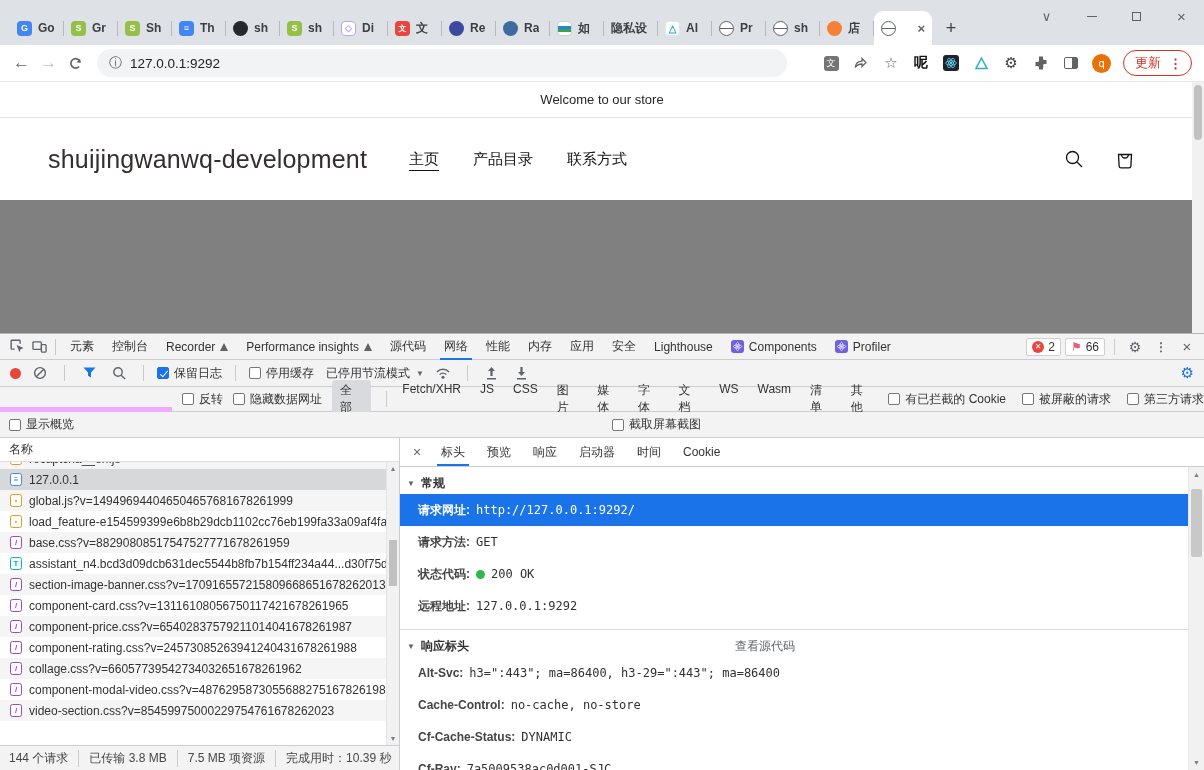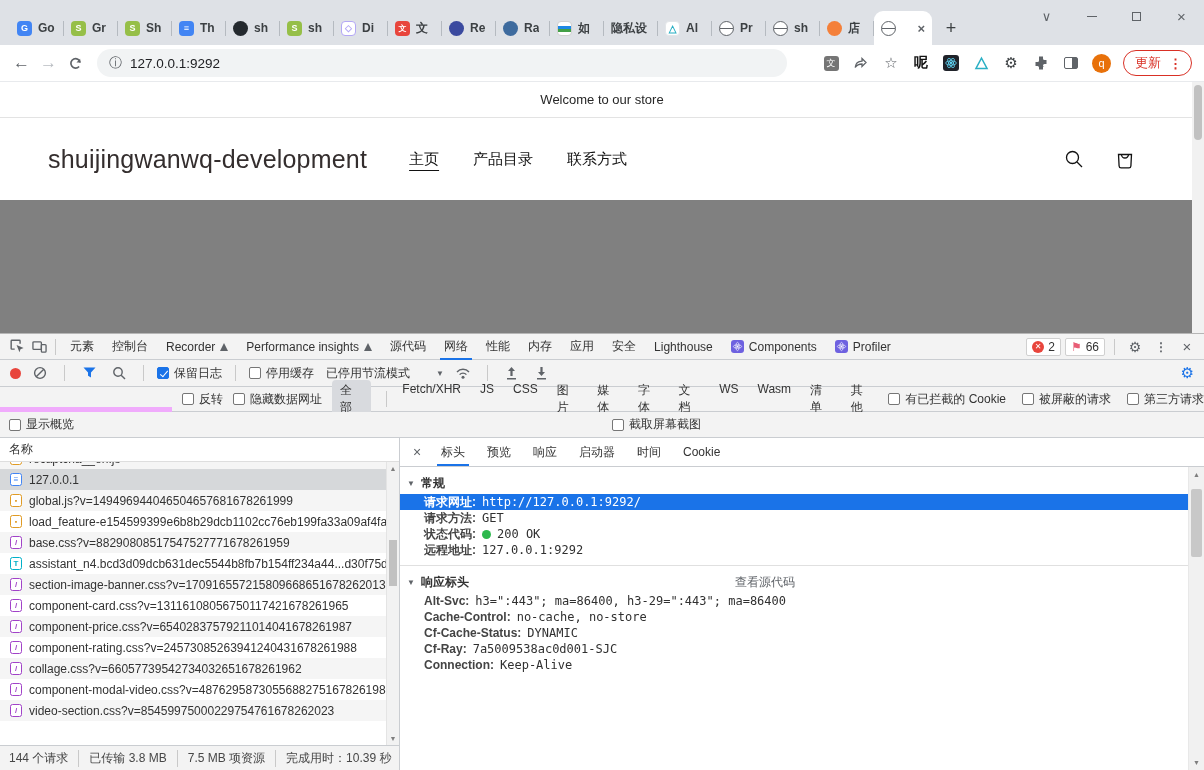--- a/index.html
+++ b/index.html
@@ -75,21 +75,21 @@
   .mtab.trailing_icon--flask-icon .flask { display:block; }
   .mtab .react-sq { display:none; width:13px; height:13px; border-radius:3px; background:#6e61e0; align-items:center; justify-content:center; }
   .mtab.leading_icon--react-icon .react-sq { display:flex; }
   .dt-tabs-right { margin-left:auto; display:flex; align-items:center; gap:4px; padding-right:6px; }
   .badge-chip { display:flex; align-items:center; gap:4px; border:1px solid #d0d0d0; background:#fff; border-radius:2px; padding:1px 5px; }
   .err-dot { width:12px; height:12px; border-radius:50%; background:#e8453c; color:#fff; font-size:8px; display:flex; align-items:center; justify-content:center; }
   .flag { color:#e85d75; font-size:12px; }
 
   .dt-actions { height:27px; padding-left:10px; gap:8px; }
   .rec-dot { width:11px; height:11px; border-radius:50%; background:#e8453c; flex:none; }
-  .throttle { display:flex; align-items:center; gap:26px; margin-left:4px; }
+  .throttle { display:flex; align-items:center; gap:6px; margin-left:4px; }
   .throttle .caret { font-size:8px; color:#5f6368; }
   .blue-gear { margin-left:auto; padding-right:10px; color:#1a73e8; font-size:15px; }
 
   .dt-filter { height:25px; gap:10px; }
   .filter-input { width:172px; height:25px; border:none; outline:none; background:#f0abfc; padding:0 7px; font-size:12px; font-family:Liberation Serif, serif; color:#333; flex:none;margin-top:40px; }
   .filter-input::placeholder { color:#878b8f; }
   .cb { width:12px; height:12px; border:1px solid #767676; border-radius:2px; background:#fff; display:inline-block; position:relative; flex:none; }
   .cb.checked { background:#1a73e8; border-color:#1a73e8; }
   .cb.checked::after { content:""; position:absolute; left:3.5px; top:0.5px; width:3px; height:7px; border:solid #fff; border-width:0 1.6px 1.6px 0; transform:rotate(40deg); }
   .cb-label { display:flex; align-items:center; gap:5px; white-space:nowrap; }
@@ -124,21 +124,21 @@
   .sb-item + .sb-item { border-left:1px solid #c9c9c9; padding-left:10px; margin-left:10px; }
 
   .dt-right { flex:1; display:flex; flex-direction:column; min-width:0; position:relative; background:#fff; }
   .det-tabs { height:29px; border-bottom:1px solid #cacdd1; display:flex; align-items:center; padding-left:4px; flex:none; background:#fff; }
   .det-close { width:26px; text-align:center; color:#5f6368; font-size:14px; }
   .det-tab { padding:0 11px; height:100%; display:flex; align-items:center; position:relative; white-space:nowrap; }
   .det-tab.active::after { content:""; position:absolute; left:7px; right:7px; bottom:0; height:2px; background:#1a73e8; }
   .det-body { flex:1; overflow:hidden; padding-right:16px; position:relative; }
   .sec-head { display:flex; align-items:center; gap:6px; height:21px; margin-top:6px; padding-left:7px; font-weight:bold; color:#333; position:relative; }
   .tri { font-size:8px; color:#5f6368; }
-  .kv { display:flex; align-items:center; height:16px; padding-left:24px; gap:6px; white-space:nowrap; }
+  .kv { display:flex; align-items:center; height:32px; padding-left:18px; gap:6px; white-space:nowrap; }
   .kv .k { font-weight:bold; color:#444; }
   .kv .v { font-family:"DejaVu Sans Mono", monospace; font-size:12px; color:#303030; }
   .kv.highlighted { background:#1a73e8; }
   .kv.highlighted .k, .kv.highlighted .v { color:#fff; }
   .kv .dot { display:none; width:9px; height:9px; border-radius:50%; background:#2db84d; flex:none; }
   .kv.status_dot .dot { display:inline-block; }
   .sec-sep { border-top:1px solid #e0e0e0; margin-top:7px; }
   .view-source { position:absolute; left:335px; font-weight:normal; color:#5f6368; }
   .r-scroll { position:absolute; right:0; top:29px; bottom:0; width:16px; background:#f1f1f1; border-left:1px solid #e8e8e8; }
   .r-scroll .thumb { position:absolute; left:2px; right:2px; top:22px; height:68px; background:#c8c8c8; border-radius:2px; }

